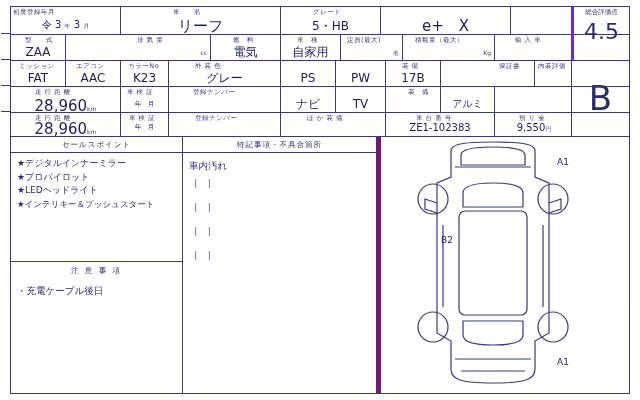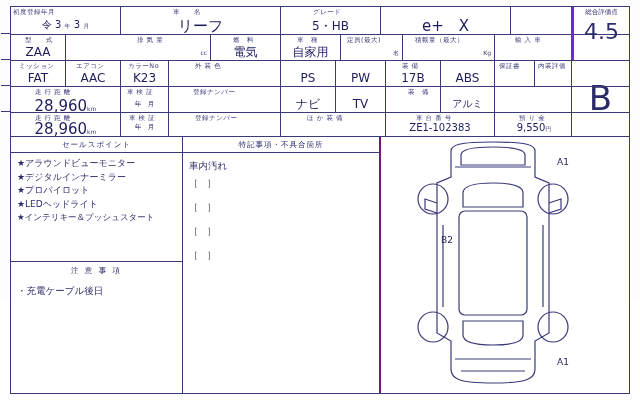--- a/index.html
+++ b/index.html
@@ -91,21 +91,21 @@
   #sales {
     position:absolute; left:0; top:0; width:172px; height:125px;
     border-right:1px solid #3a3a7a; border-bottom:1px solid #3a3a7a;
   }
   #notes {
     position:absolute; left:0; top:125px; width:172px; bottom:0;
     border-right:1px solid #3a3a7a;
   }
   #remarks {
     position:absolute; left:172px; top:0; width:198px; bottom:0;
-    border-right:2px solid #701a75;
+    border-right:5px solid #701a75;
   }
   #diagram {
     position:absolute; left:370px; top:0; right:0; bottom:0;
   }
   .sec-title {
     font-size:7.5px; text-align:center; padding:3px 0 2px 0;
     letter-spacing:1px;
     border-bottom:1px solid #3a3a7a;
   }
   .bullets {
@@ -216,33 +216,31 @@
       <div class="hcell" style="left:55px; width:55px;">
         <div class="lbl" style="left:8px;">エアコン</div>
         <div class="val">AAC</div>
       </div>
       <div class="hcell" style="left:110px; width:48px;">
         <div class="lbl" style="left:5px;">カラーNo</div>
         <div class="val">K23</div>
       </div>
       <div class="hcell" style="left:158px; width:112px;">
         <div class="lbl" style="left:24px;">外 装 色</div>
+        <div class="val">グレー</div>
       </div>
       <div class="hcell" style="left:270px; width:55px;">
         <div class="val">PS</div>
       </div>
       <div class="hcell" style="left:325px; width:50px;">
         <div class="val">PW</div>
       </div>
       <div class="hcell" style="left:375px; width:55px;">
         <div class="lbl" style="left:14px;">装 備</div>
         <div class="val">17B</div>
-      </div>
-      <div class="hcell" style="left:430px; width:54px;">
-        <div class="val">ABS</div>
       </div>
       <div class="hcell" style="left:484px; width:40px;">
         <div class="lbl" style="left:2px;">保証書</div>
         <div class="val sm"></div>
       </div>
       <div class="hcell" style="left:524px; width:38px; border-right:none;">
         <div class="lbl" style="left:1px;">内装評価</div>
         <div class="val sm"></div>
       </div>
       <div class="hline" style="top:25px;"></div>
@@ -303,21 +301,20 @@
         <div class="val sm"><span>9,550</span><span class="mini-lbl">円</span></div>
       </div>
       <div class="hline" style="top:23px;"></div>
     </div>
 
     <div id="lower">
 
       <div id="sales">
         <div class="sec-title">セールスポイント</div>
         <div class="bullets">
-          <div>★アラウンドビューモニター</div>
           <div>★デジタルインナーミラー</div>
           <div>★プロパイロット</div>
           <div>★LEDヘッドライト</div>
           <div style="font-size:8.5px;">★インテリキー＆プッシュスタート</div>
         </div>
       </div>
 
       <div id="notes">
         <div style="font-size:7.5px; text-align:center; padding:4px 0 3px 0; letter-spacing:2px;">注 意 事 項</div>
         <div class="notes-text">

